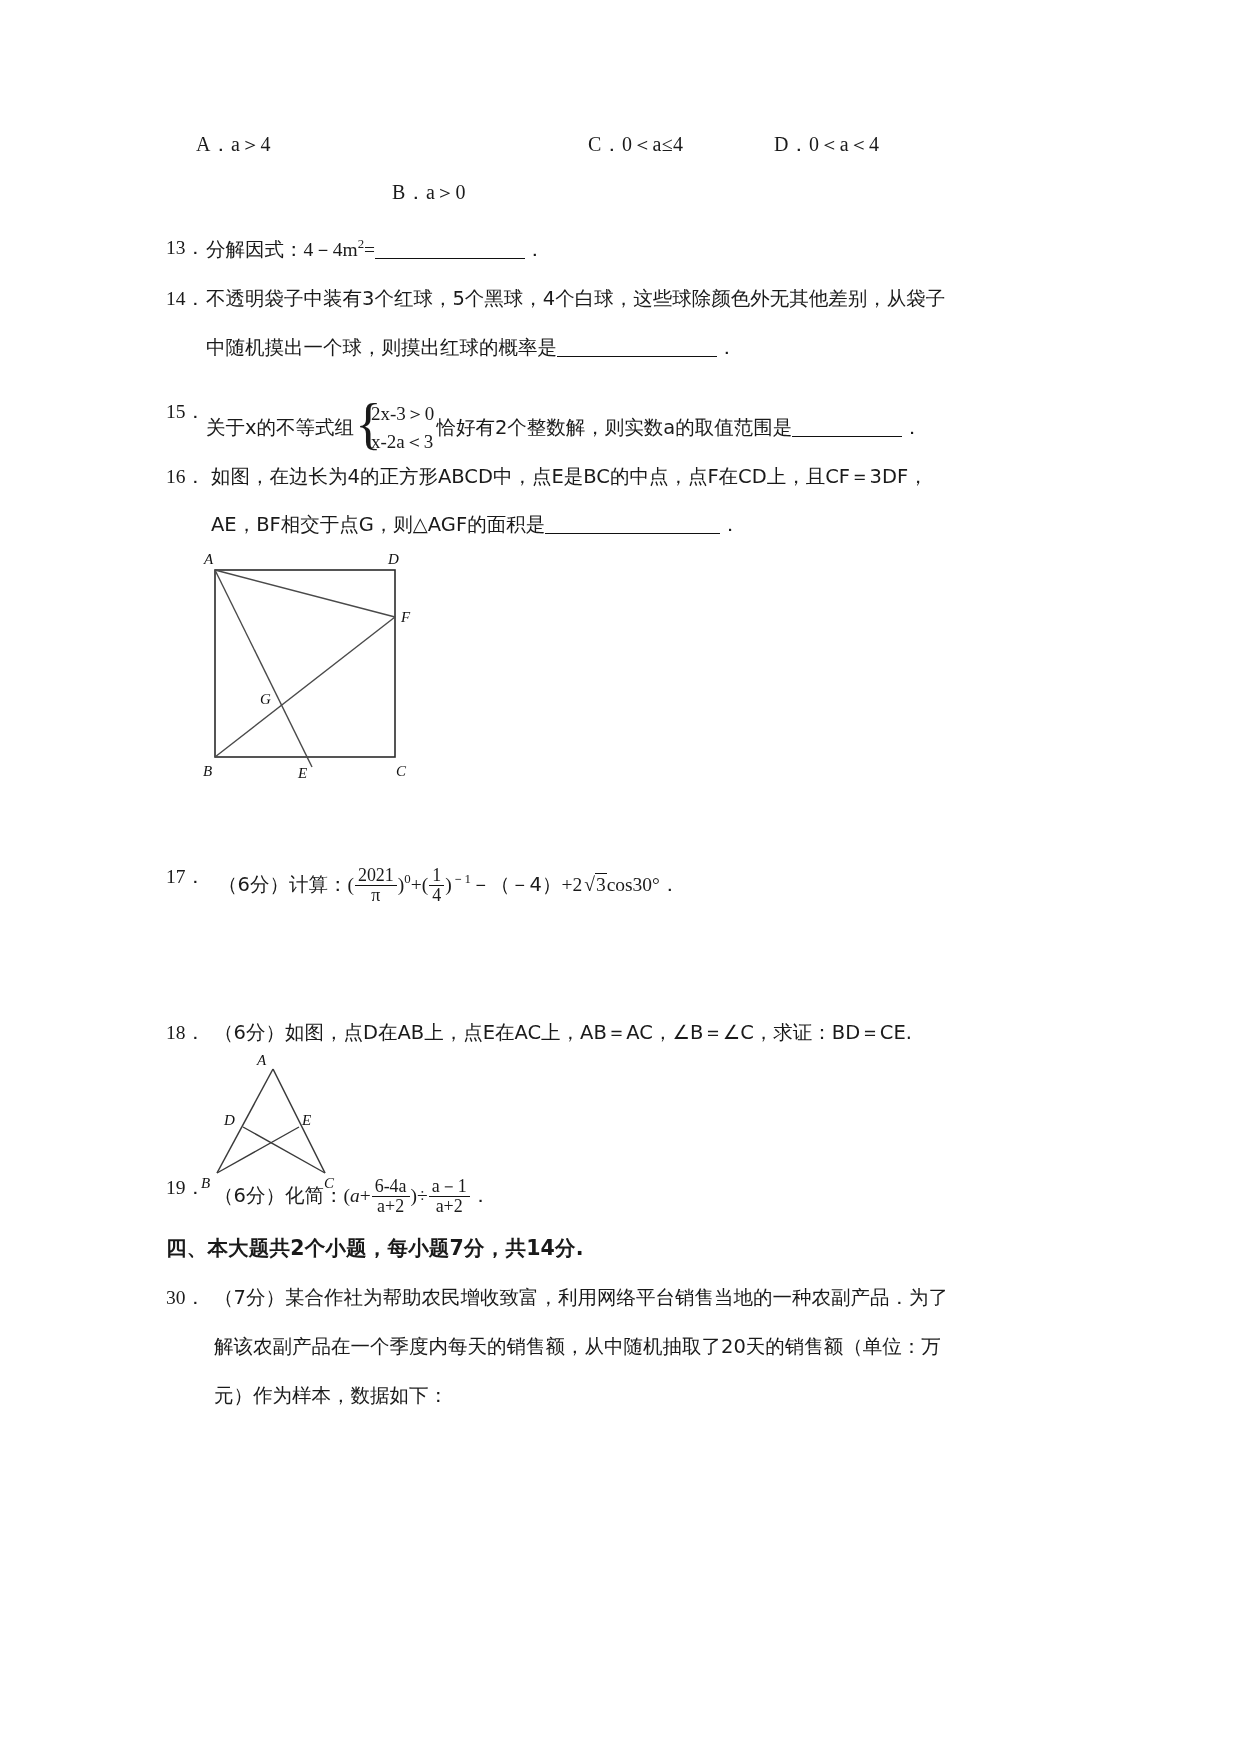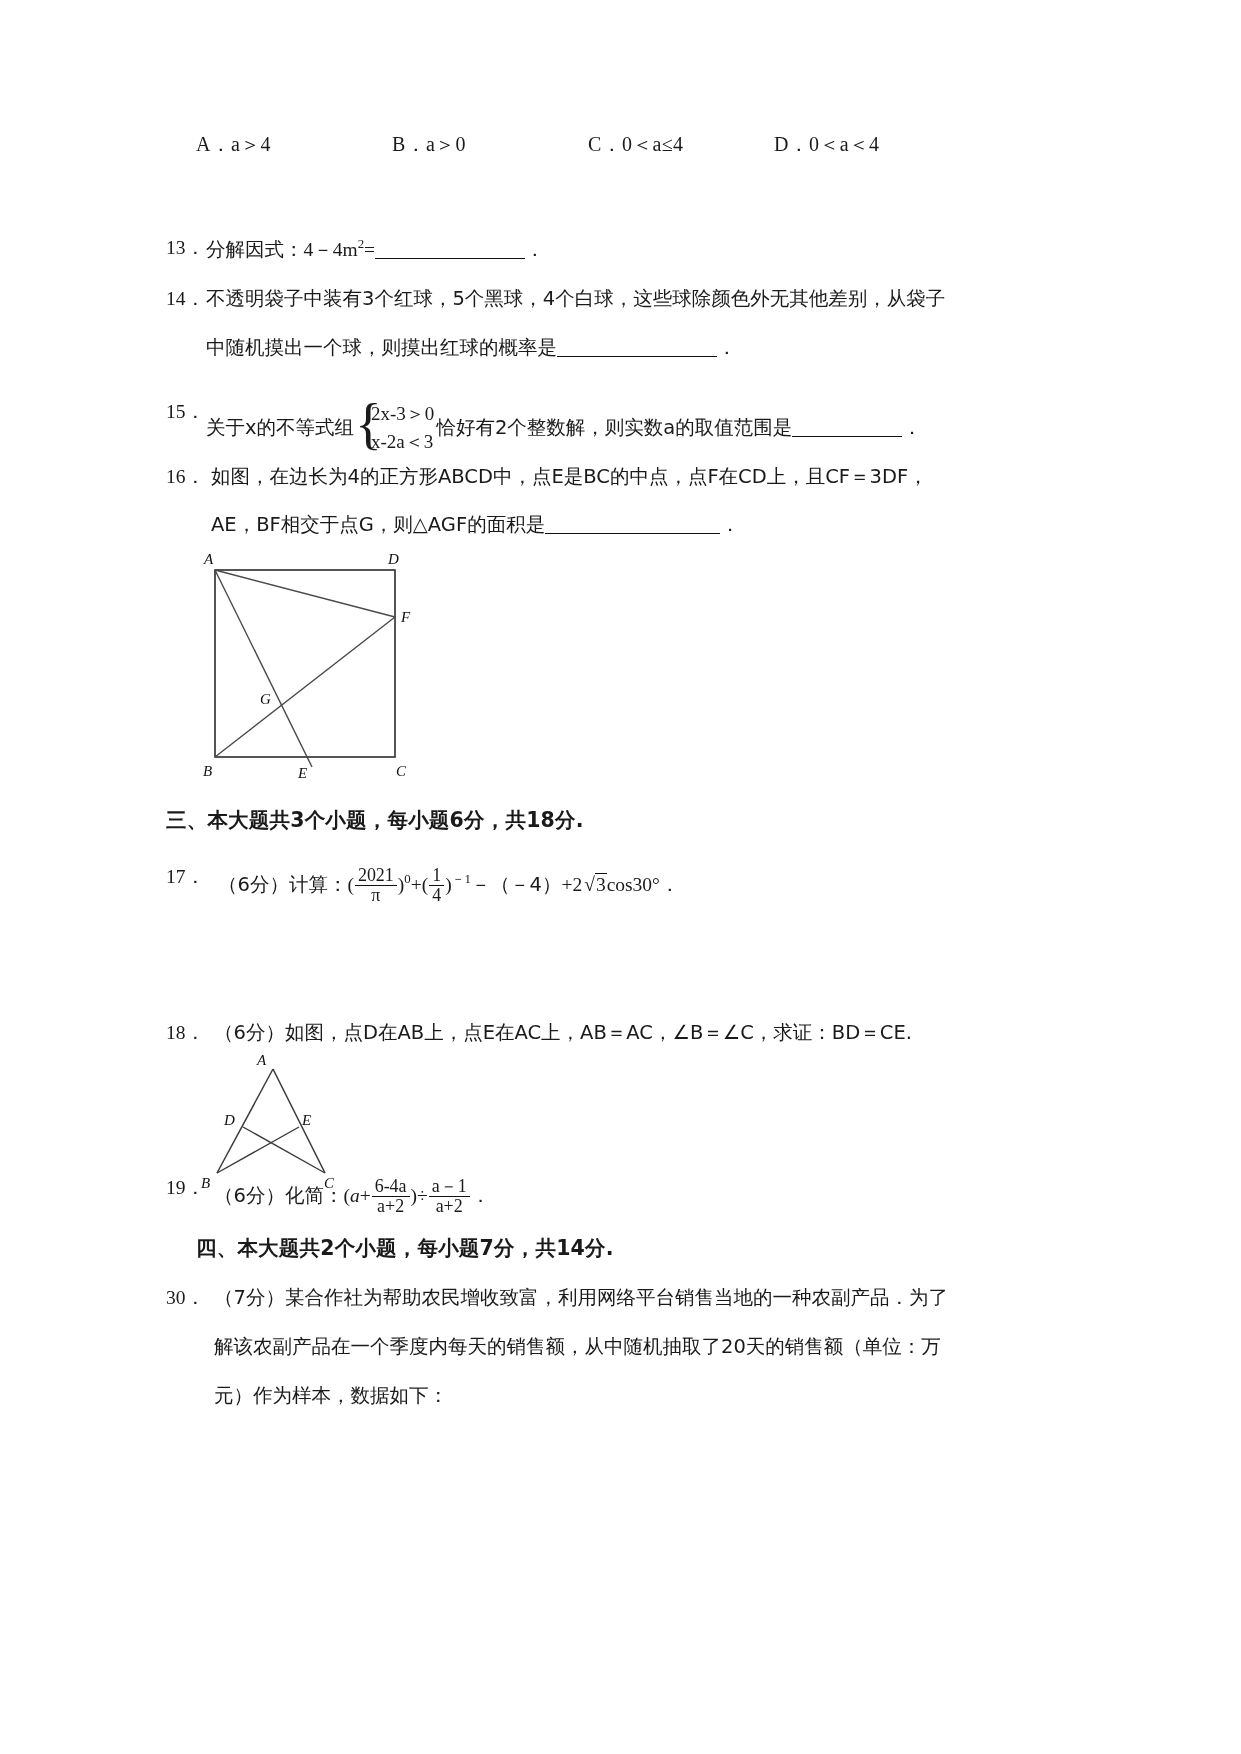--- a/index.html
+++ b/index.html
@@ -10,31 +10,31 @@
   }
   .page{position:absolute;left:0;top:0;width:1241px;height:1754px;}
   .cn{font-family:"DejaVu Sans","Liberation Sans",sans-serif;}
   .mi{font-style:italic;font-family:"Liberation Serif",serif;}
 
   
   .choices{position:absolute;left:196px;top:131px;width:880px;
            font-size:20px;letter-spacing:.3px;}
   .choices .opt{position:absolute;white-space:nowrap;}
   .o-a{left:0px;}
-  .o-b{left:196px;}
+  .o-b{left:196px;margin-top:48px;}
   .o-c{left:392px;}
   .o-d{left:578px;}
 
   
   .sec-head{position:absolute;font-weight:bold;font-size:20.5px;
             font-family:"DejaVu Sans","Liberation Sans",sans-serif;
             white-space:nowrap;letter-spacing:.2px;}
   #sec2{left:166px;top:186px;}
   #sec3{left:166px;top:806px;}
-  #sec4{left:166px;top:1234px;margin-left:30px;}
+  #sec4{left:166px;top:1234px;}
 
   
   .q{position:absolute;font-size:19.5px;line-height:1.0;}
   .qn{position:absolute;left:0;top:0;white-space:nowrap;}
   .qtext{position:absolute;white-space:nowrap;}
   .line2{position:absolute;white-space:nowrap;}
 
   .blank{display:inline-block;border-bottom:1.6px solid #111;vertical-align:-3px;}
   .bl-lg{width:150px;}
   .bl-md{width:160px;}
@@ -116,21 +116,20 @@
       <text x="14" y="12" font-size="15" font-style="italic" font-family="Liberation Serif, serif" fill="#111">A</text>
       <text x="198" y="12" font-size="15" font-style="italic" font-family="Liberation Serif, serif" fill="#111">D</text>
       <text x="211" y="70" font-size="15" font-style="italic" font-family="Liberation Serif, serif" fill="#111">F</text>
       <text x="70" y="152" font-size="15" font-style="italic" font-family="Liberation Serif, serif" fill="#111">G</text>
       <text x="13" y="224" font-size="15" font-style="italic" font-family="Liberation Serif, serif" fill="#111">B</text>
       <text x="108" y="226" font-size="15" font-style="italic" font-family="Liberation Serif, serif" fill="#111">E</text>
       <text x="206" y="224" font-size="15" font-style="italic" font-family="Liberation Serif, serif" fill="#111">C</text>
     </svg>
   </div>
 
-  <div class="sec-head" id="sec3">三、本大题共3个小题，每小题6分，共18分.</div>
 
   <div class="q" style="left:166px;top:855px;">
     <span class="qn" style="top:12px;">17．</span>
     <span class="qtext" style="left:52px;top:12px;">
       <span class="cn">（6分）</span><span class="cn">计算：</span><span>(</span><span class="frac"><span class="num">2021</span><span class="den">π</span></span><span>)</span><span class="sup">0</span><span>+</span><span>(</span><span class="frac"><span class="num">1</span><span class="den">4</span></span><span>)</span><span class="sup">－1</span><span>－</span><span class="cn">（－4）</span><span>+2</span><span class="rad">√<span class="bar">3</span></span><span>cos30°</span><span>．</span>
     </span>
   </div>
 
   <div class="q" style="left:166px;top:1023px;">
     <span class="qn">18．</span>

